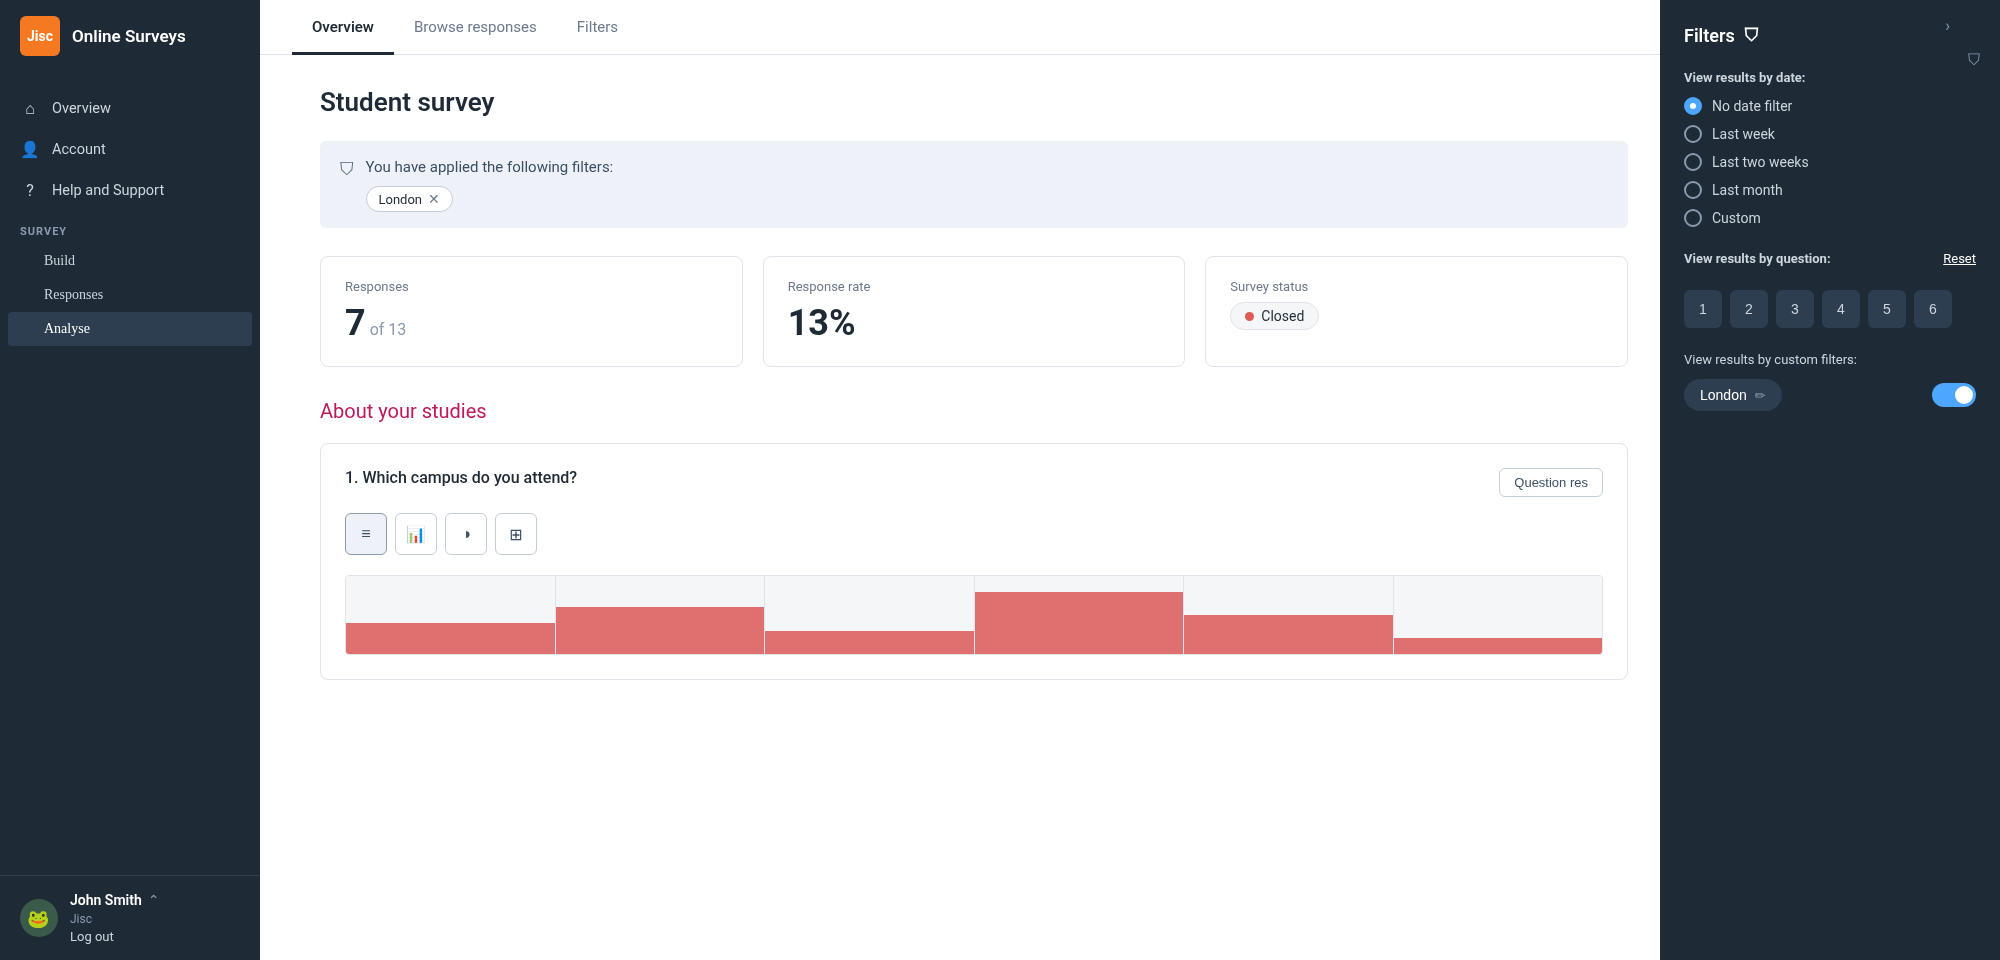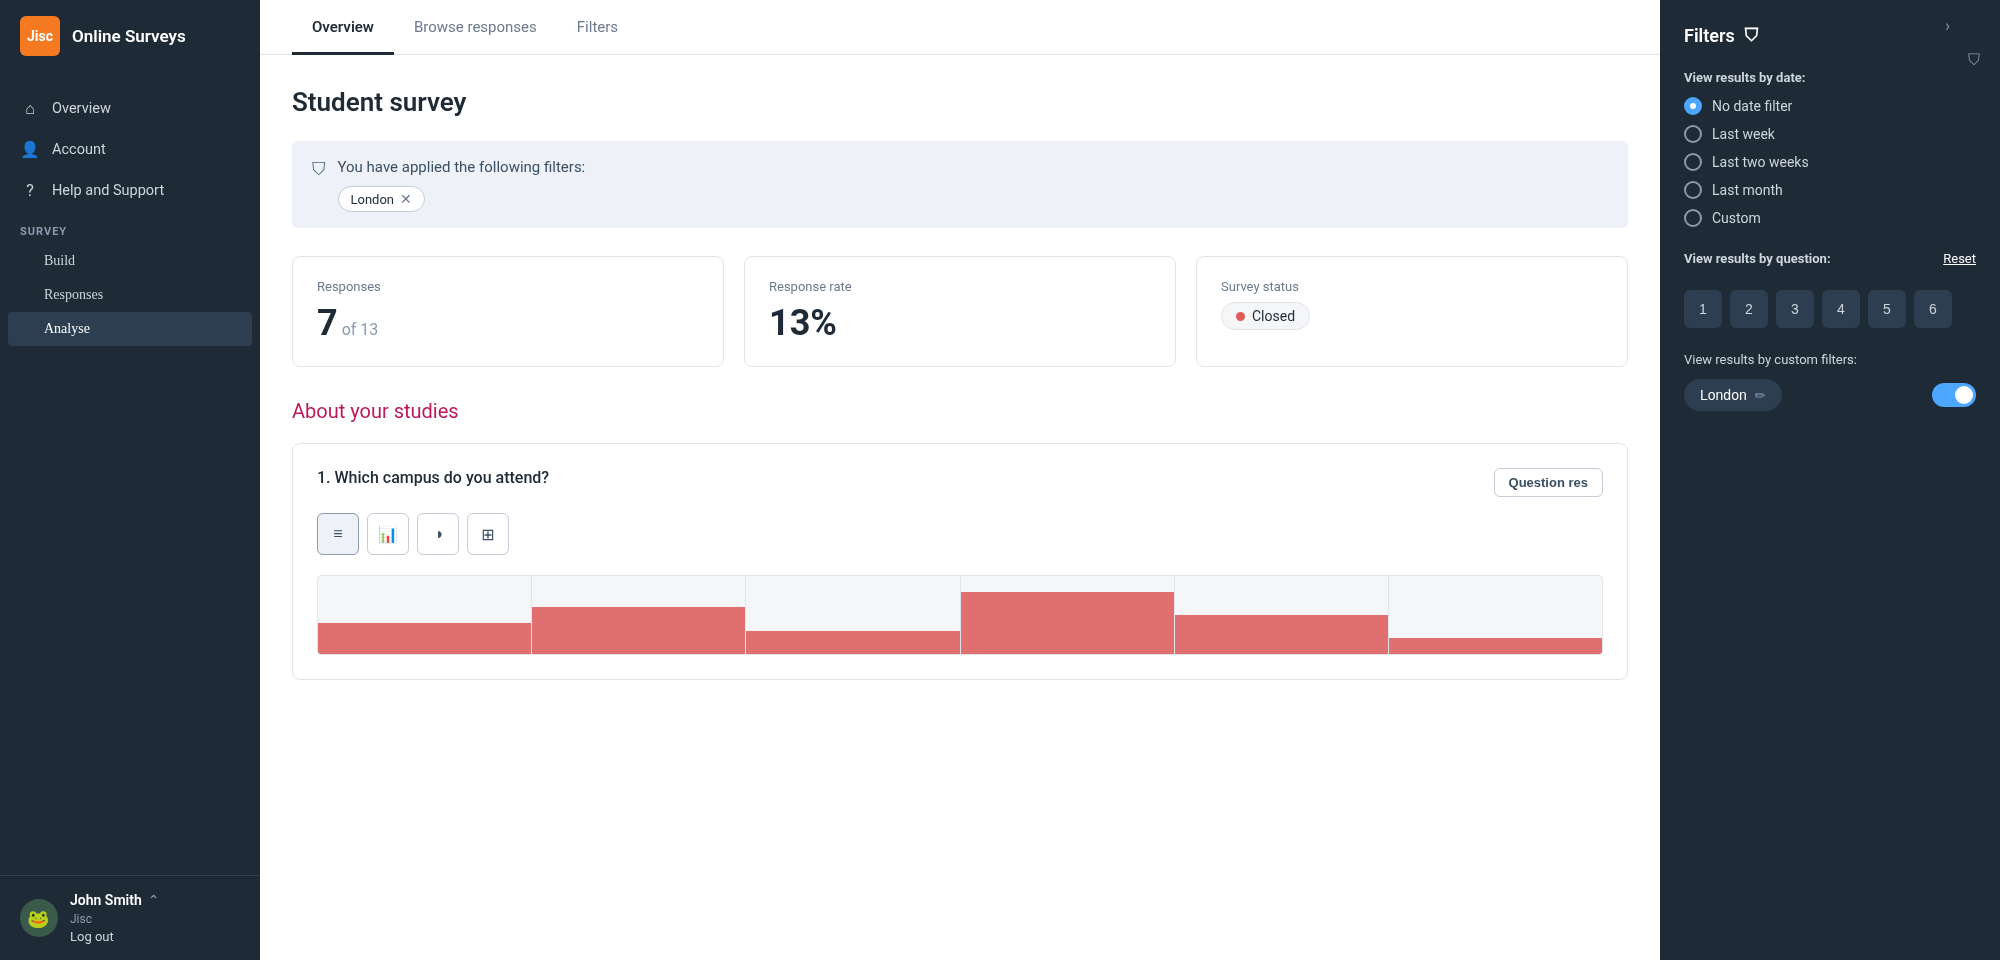--- a/index.html
+++ b/index.html
@@ -139,20 +139,21 @@
       font-weight: 600;
       border-bottom: 3px solid #1e2a35;
     }
 
     
     .content-area {
       flex: 1;
       overflow-y: auto;
       padding: 32px 32px 24px 32px;
       background: #fff;
+      margin-left: 28px;
     }
 
     .page-title {
       font-size: 26px;
       font-weight: 600;
       color: #1e2a35;
       margin-bottom: 24px;
     }
 
     
@@ -262,21 +263,20 @@
     }
     .question-reset-btn {
       background: #fff;
       border: 1px solid #c5cdd8;
       border-radius: 6px;
       padding: 6px 14px;
       font-size: 13px;
       color: #3a4f63;
       cursor: pointer;
       white-space: nowrap;
-      font-weight: bold;
     }
 
     
     .chart-toggles {
       display: flex;
       gap: 8px;
       margin-bottom: 20px;
     }
     .chart-toggle-btn {
       width: 42px;

